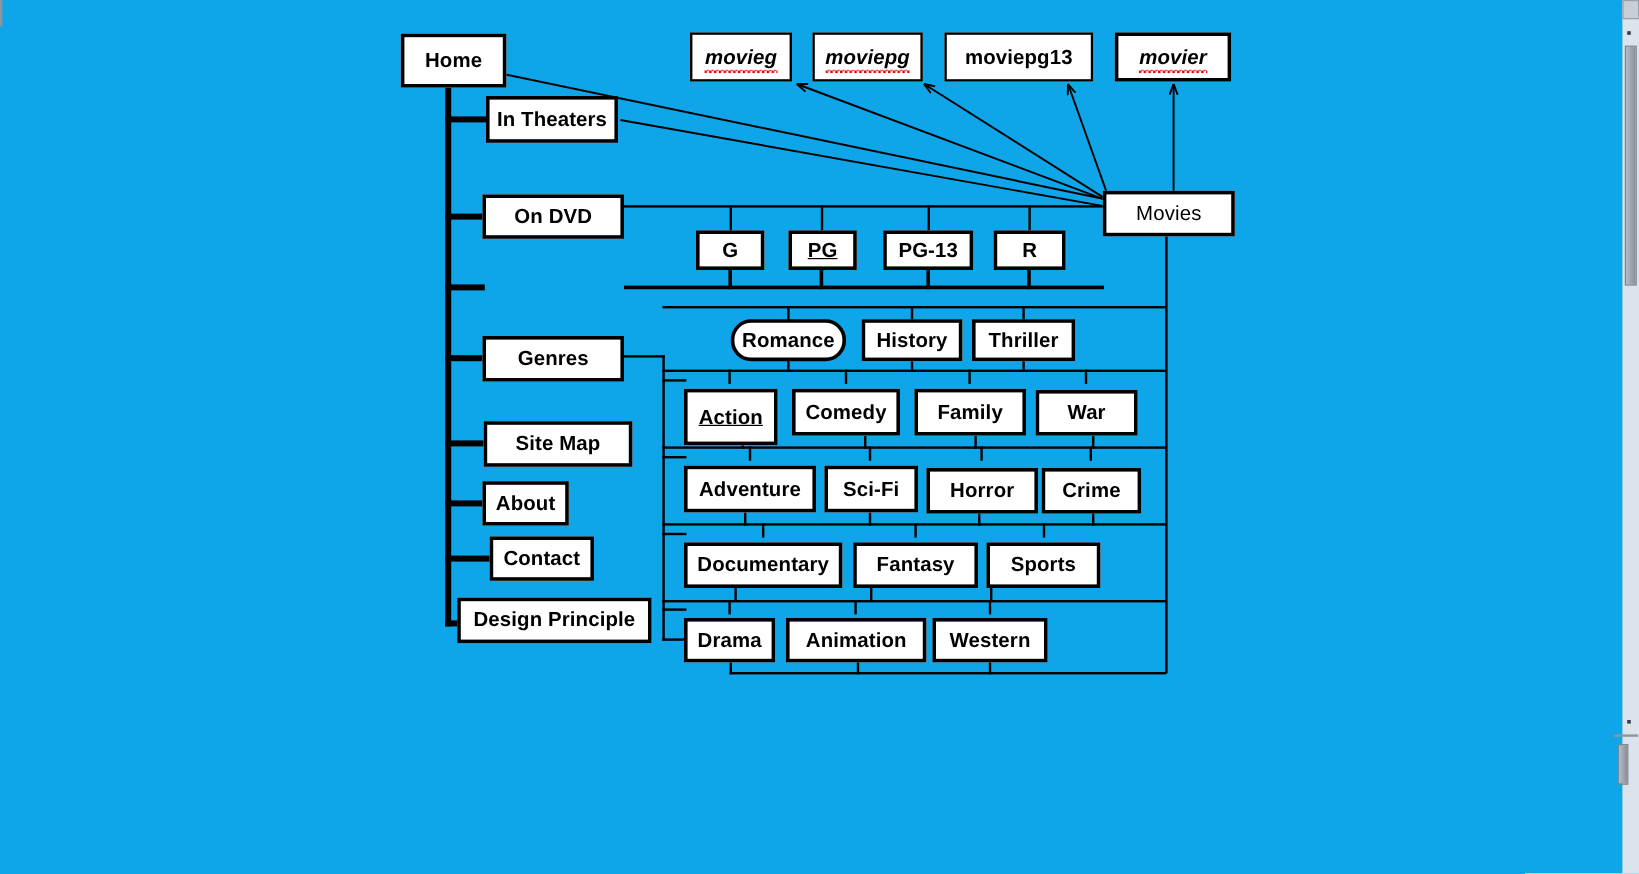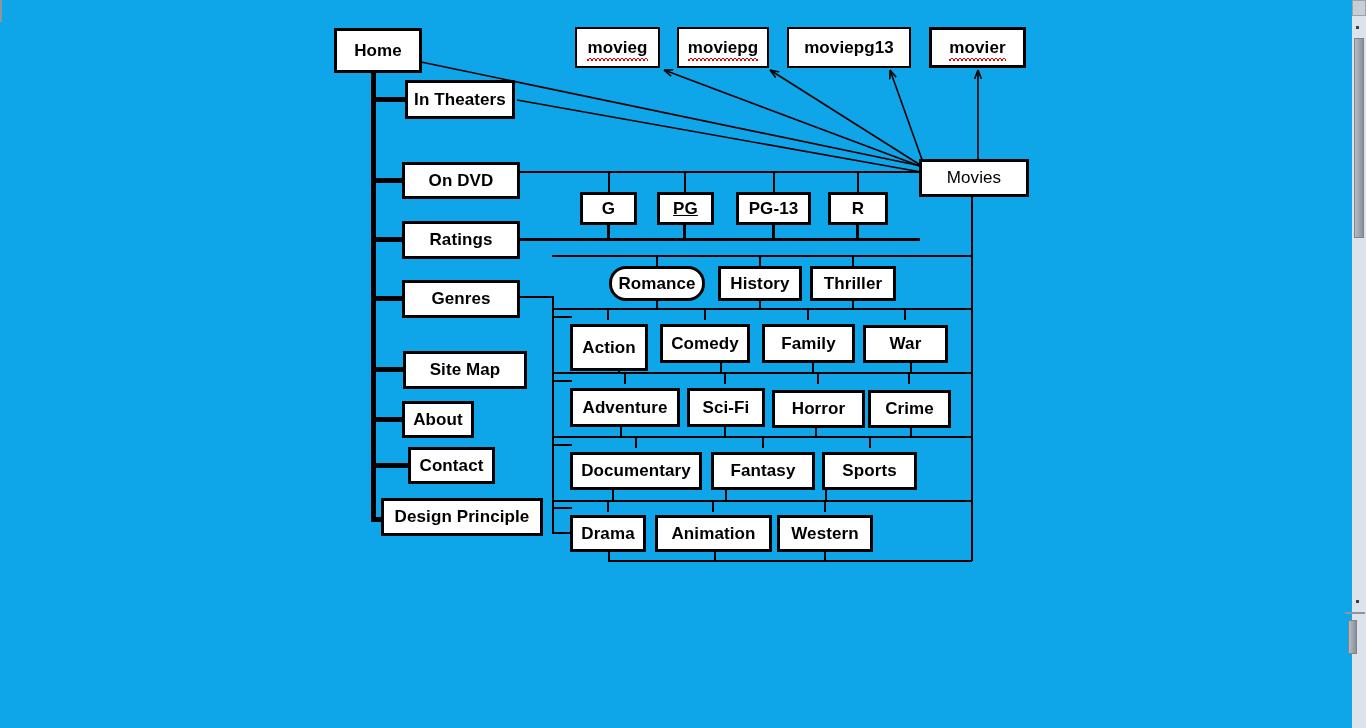--- a/index.html
+++ b/index.html
@@ -28,20 +28,21 @@
     justify-content: center;
     color: #000000;
     font-weight: bold;
     font-size: 17px;
     letter-spacing: 0.1px;
     white-space: nowrap;
     z-index: 40;
   }
   .node.spell {
     border-width: 2px;
+    font-style: italic;
   }
   .node.spell .lbl {
     display: inline-block;
     position: relative;
   }
   .node.spell .lbl::after {
     content: "";
     position: absolute;
     left: 0;
     right: 0;
@@ -209,23 +210,20 @@
   </div>
 
   <div class="node" style="left:405px; top:80px; width:110px; height:39px;">
     <span class="lbl">In Theaters</span>
   </div>
 
   <div class="node" style="left:402px; top:162px; width:118px; height:37px;">
     <span class="lbl">On DVD</span>
   </div>
 
-  <div class="node" style="left:402px; top:221px; width:118px; height:38px;">
-    <span class="lbl">Ratings</span>
-  </div>
 
   <div class="node" style="left:402px; top:280px; width:118px; height:38px;">
     <span class="lbl">Genres</span>
   </div>
 
   <div class="node" style="left:403px; top:351px; width:124px; height:38px;">
     <span class="lbl">Site Map</span>
   </div>
 
   <div class="node" style="left:402px; top:401px; width:72px; height:37px;align-items:center;">
@@ -276,21 +274,21 @@
   <div class="node" style="left:609px; top:266px; width:96px; height:35px;border-radius:17px;">
     <span class="lbl">Romance</span>
   </div>
   <div class="node" style="left:718px; top:266px; width:84px; height:35px;">
     <span class="lbl">History</span>
   </div>
   <div class="node" style="left:810px; top:266px; width:86px; height:35px;">
     <span class="lbl">Thriller</span>
   </div>
 
-  <div class="node" style="left:570px; top:324px; width:78px; height:47px;">
+  <div class="node" style="left:570px; top:324px; width:78px; height:47px;text-decoration:underline;">
     <span class="lbl">Action</span>
   </div>
   <div class="node" style="left:660px; top:324px; width:90px; height:39px;">
     <span class="lbl">Comedy</span>
   </div>
   <div class="node" style="left:762px; top:324px; width:93px; height:39px;">
     <span class="lbl">Family</span>
   </div>
   <div class="node" style="left:863px; top:325px; width:85px; height:38px;">
     <span class="lbl">War</span>

